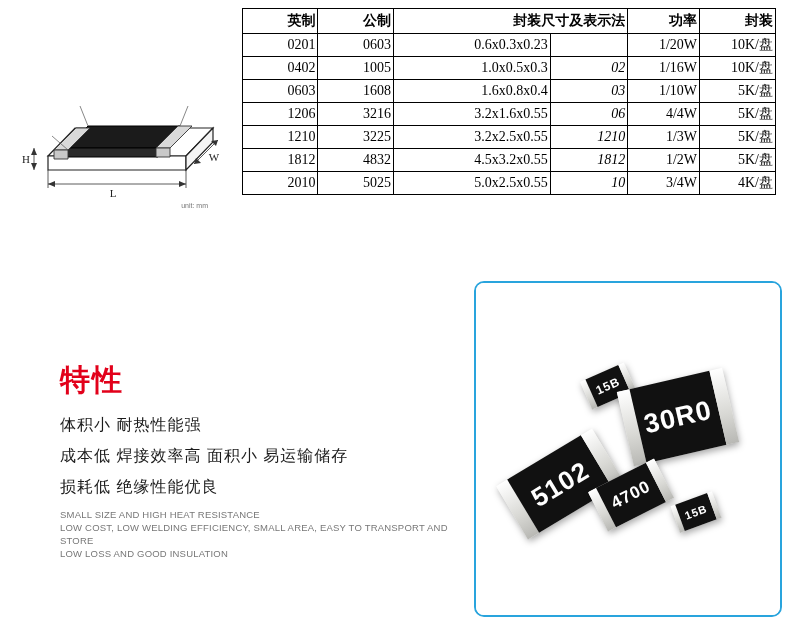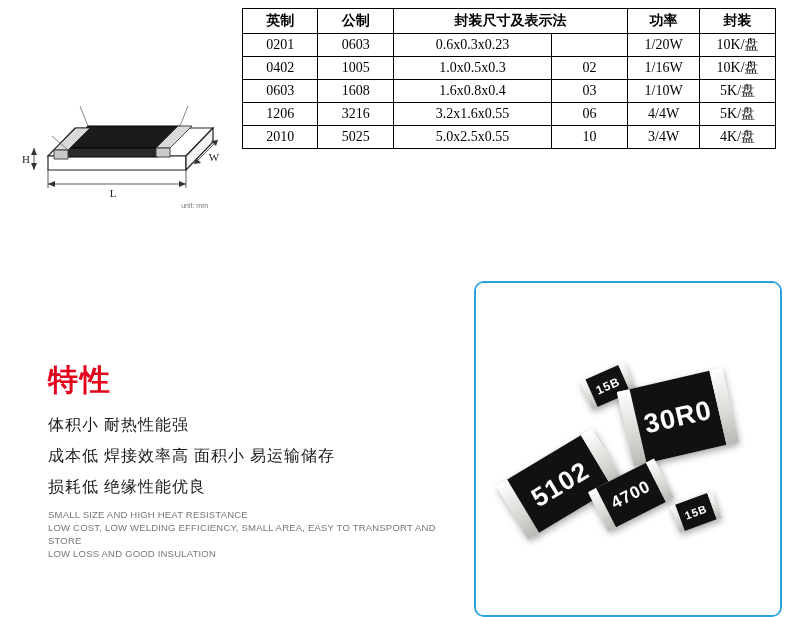--- a/index.html
+++ b/index.html
@@ -24,68 +24,68 @@
   }
   table.spec {
     border-collapse: collapse;
     width: 100%;
     font-family: "Liberation Serif", serif;
     font-size: 14px;
     color: #000;
   }
   table.spec th, table.spec td {
     border: 1px solid #000;
-    text-align: center;
+    text-align: right;
     vertical-align: middle;
     height: 22px;
     padding: 0 2px;
     white-space: nowrap;
     font-weight: normal;
   }
   table.spec thead th {
     font-weight: bold;
     font-size: 14px;
     height: 24px;
   }
   .col-inch   { width: 78px; }
   .col-metric { width: 78px; }
   .col-size   { width: 165px; }
   .col-code   { width: 80px; }
   .col-power  { width: 72px; }
   .col-pack   { width: 76px; }
   td.size-cell { text-align: center; }
-  td.code-cell { text-align: center; }
+  td.code-cell { text-align: center; font-style: italic; }
 
   
   .drawing {
     position: absolute;
     left: 8px;
     top: 36px;
     width: 220px;
     height: 180px;
   }
   .drawing svg { display: block; }
 
   
   .features {
     position: absolute;
-    left: 48px;
+    left: 60px;
     top: 360px;
     width: 400px;
   }
   .features .title {
     font-family: "DejaVu Sans", sans-serif;
     font-size: 30px;
     font-weight: bold;
     color: #e2001a;
     margin: 0 0 14px 0;
     letter-spacing: 2px;
   }
   .features .line {
-    font-family: Liberation Serif, serif;
+    font-family: Liberation Sans, sans-serif;
     font-size: 16px;
     color: #1b1b1b;
     margin: 0 0 10px 0;
     letter-spacing: 1px;
   }
   .features .en {
     font-family: "Liberation Sans", sans-serif;
     font-size: 9.5px;
     color: #777777;
     margin: 0;
@@ -263,20 +263,36 @@
         </tr>
         <tr>
           <td class="col-inch">1206</td>
           <td class="col-metric">3216</td>
           <td class="col-size size-cell">3.2x1.6x0.55</td>
           <td class="col-code code-cell">06</td>
           <td class="col-power">4/4W</td>
           <td class="col-pack">5K/盘</td>
         </tr>
         <tr>
+          <td class="col-inch">1210</td>
+          <td class="col-metric">3225</td>
+          <td class="col-size size-cell">3.2x2.5x0.55</td>
+          <td class="col-code code-cell">1210</td>
+          <td class="col-power">1/3W</td>
+          <td class="col-pack">5K/盘</td>
+        </tr>
+        <tr>
+          <td class="col-inch">1812</td>
+          <td class="col-metric">4832</td>
+          <td class="col-size size-cell">4.5x3.2x0.55</td>
+          <td class="col-code code-cell">1812</td>
+          <td class="col-power">1/2W</td>
+          <td class="col-pack">5K/盘</td>
+        </tr>
+        <tr>
           <td class="col-inch">2010</td>
           <td class="col-metric">5025</td>
           <td class="col-size size-cell">5.0x2.5x0.55</td>
           <td class="col-code code-cell">10</td>
           <td class="col-power">3/4W</td>
           <td class="col-pack">4K/盘</td>
         </tr>
       </tbody>
   </table>
 </div>

